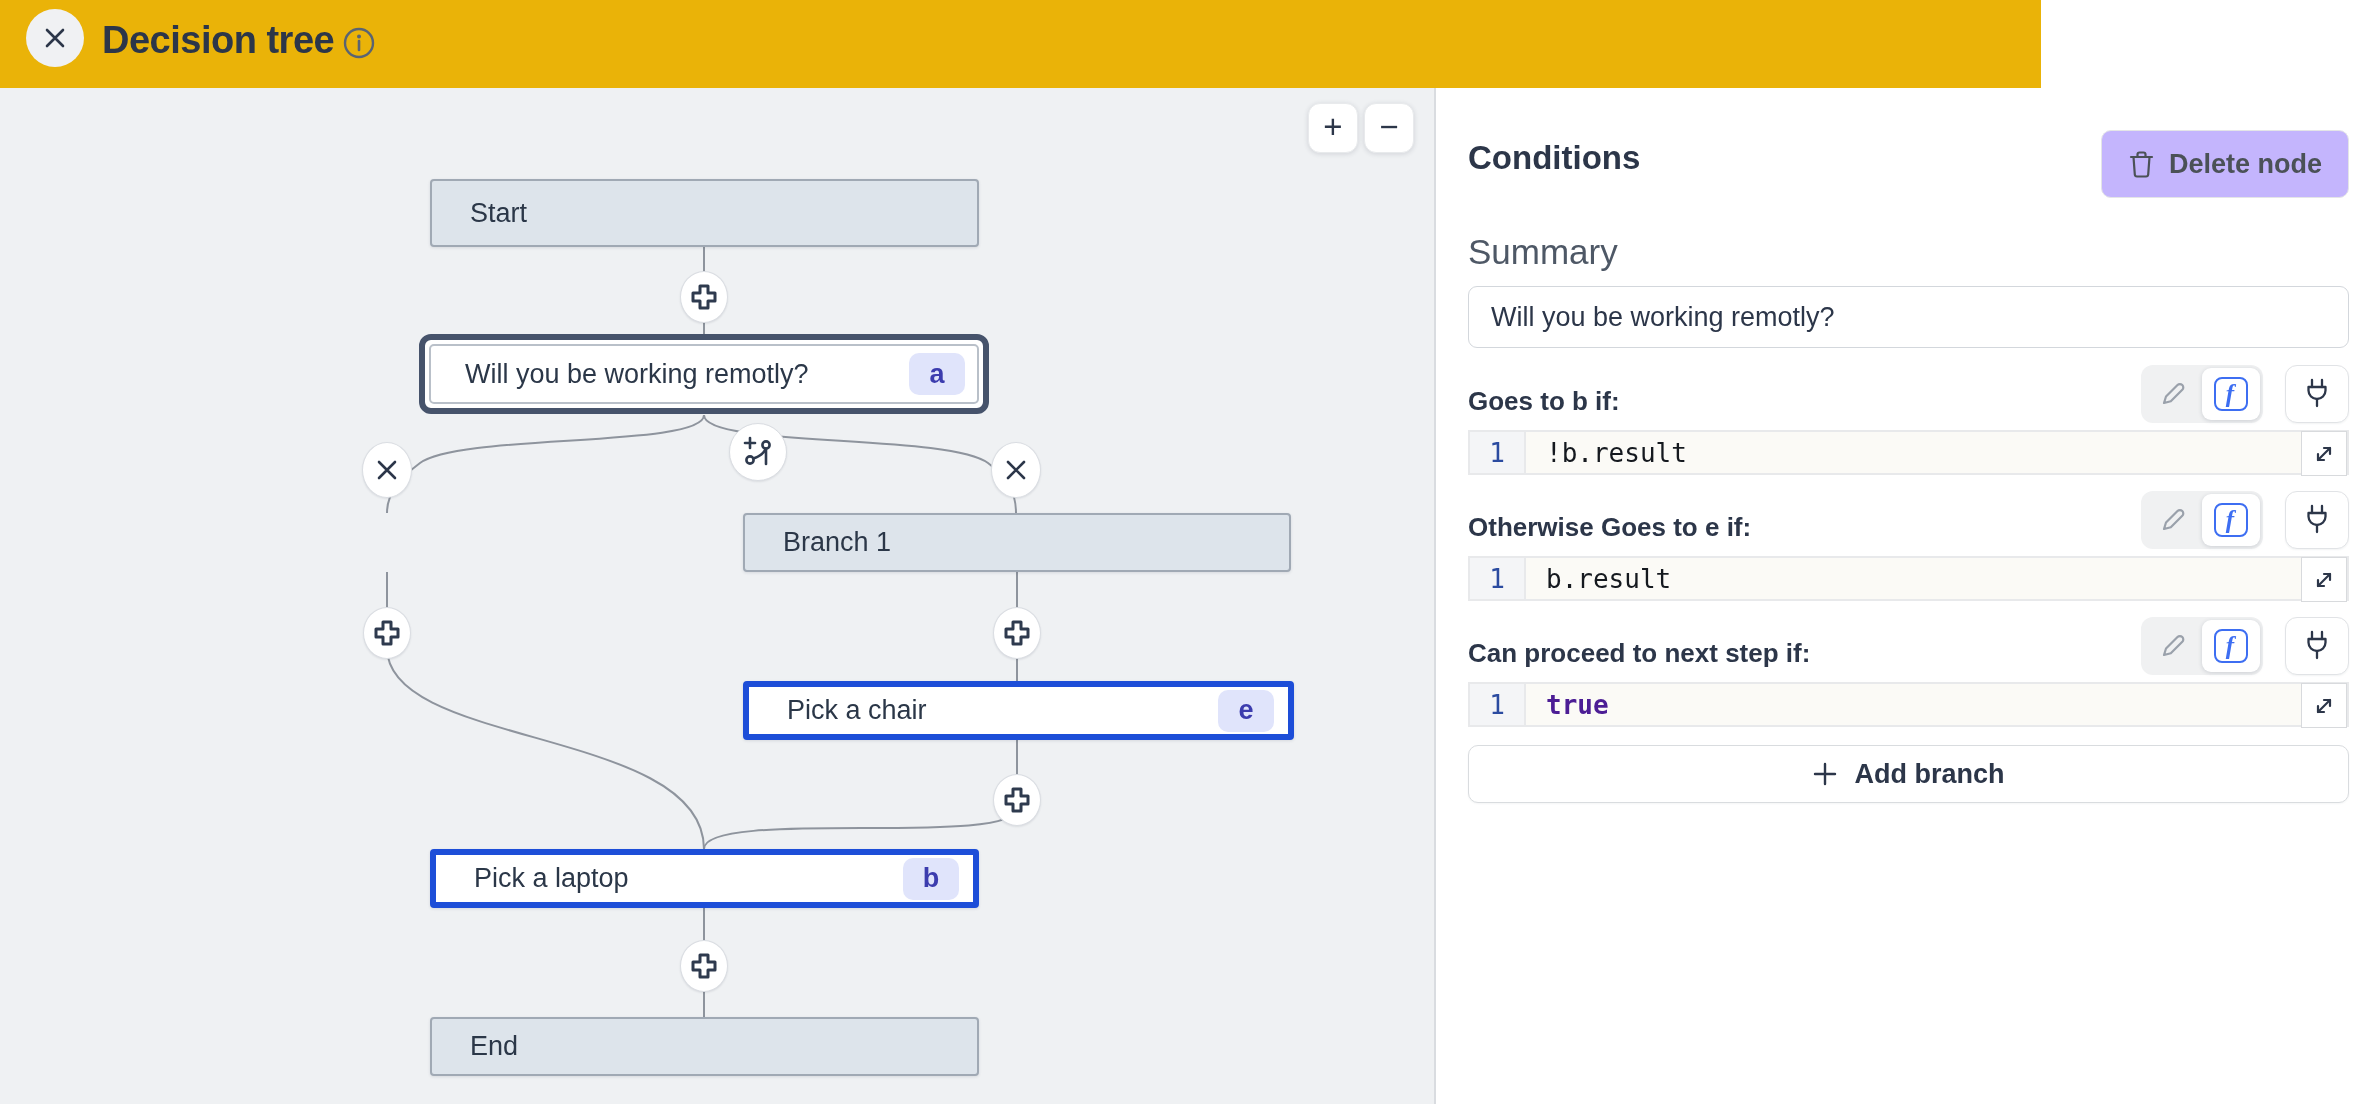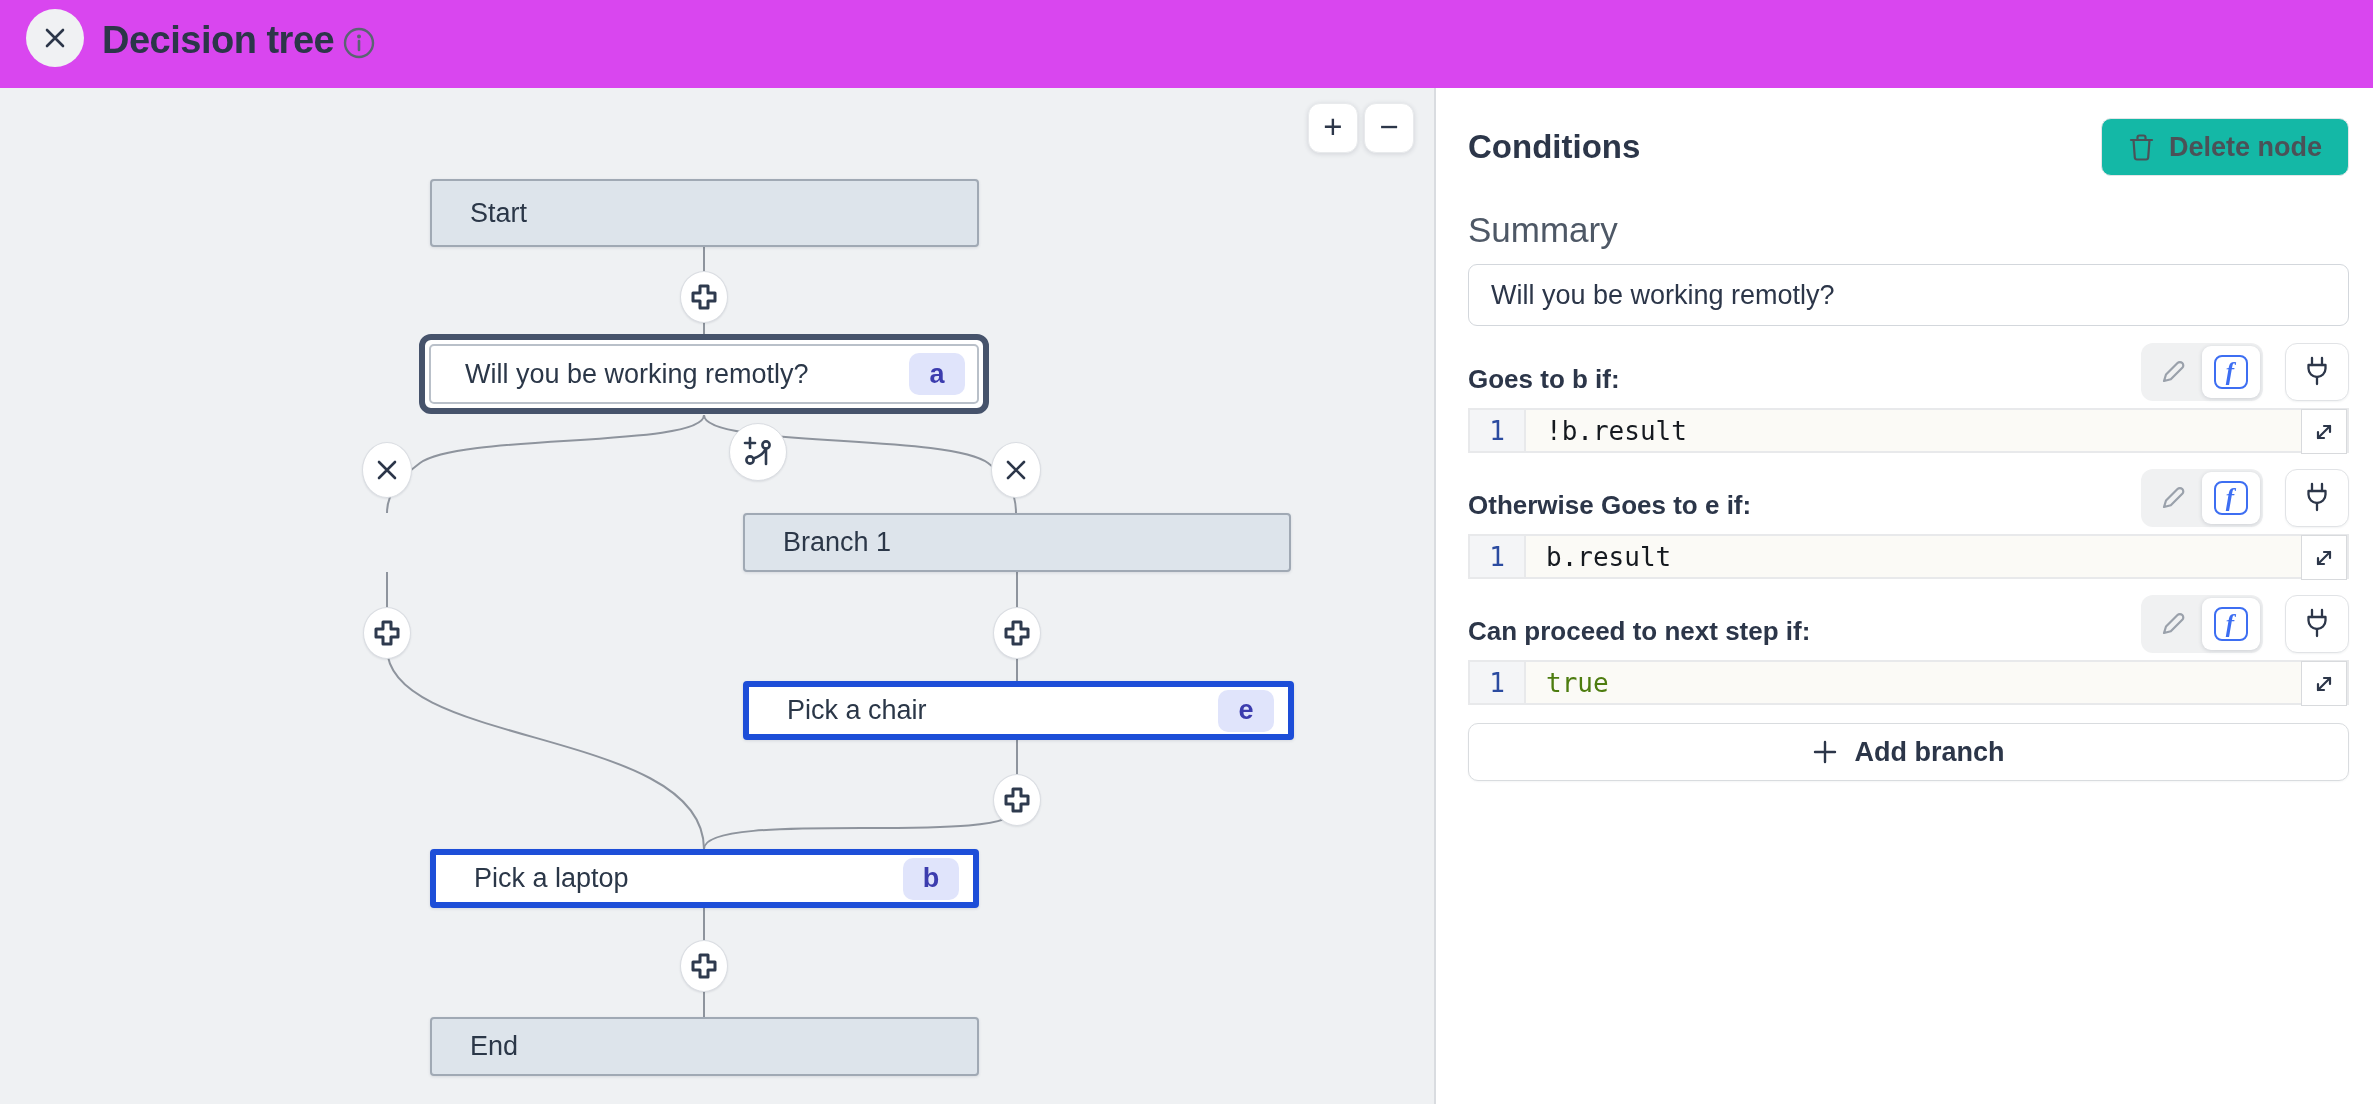--- a/index.html
+++ b/index.html
@@ -1,20 +1,20 @@
 <!DOCTYPE html>
 <html><head>
 <meta charset="utf-8">
 <style>
   * { margin:0; padding:0; box-sizing:border-box; }
   html,body { width:2373px; height:1104px; overflow:hidden; background:#fff;
     font-family:"Liberation Sans", sans-serif; color:#2c3649; }
 
   
-  .header { position:absolute; left:0; top:0; width:2373px; height:88px; background:#d946ef; z-index:5;padding-left:40px; }
+  .header { position:absolute; left:0; top:0; width:2041px; height:88px; background:#eab308; z-index:5;padding-left:40px; }
   .close-btn { position:absolute; left:26px; top:9px; width:58px; height:58px; border-radius:50%;
     background:#f0f1f3; border:none; display:flex; align-items:center; justify-content:center; cursor:pointer; }
   .page-title { position:absolute; left:102px; top:19px; font-size:38px; font-weight:700; color:#2c3649; letter-spacing:-0.5px; }
   .info-icon { position:absolute; left:342px; top:26px; }
 
   
   .canvas { position:absolute; left:0; top:88px; width:1434px; height:1016px; background:#eff1f3; }
   .edges { position:absolute; left:0; top:0; width:1434px; height:1016px; }
 
   .node { position:absolute; display:flex; align-items:center; padding-left:38px; padding-right:14px;
@@ -37,23 +37,23 @@
 
   .zoom-btn { position:absolute; width:50px; height:50px; background:#fff; border:1px solid #e8eaec; border-radius:12px;
     box-shadow:0 1px 5px rgba(40,50,70,.15); font-size:33px; font-weight:400; color:#2c3649; cursor:pointer;
     display:flex; align-items:center; justify-content:center; line-height:1; padding-bottom:4px; }
 
   
   .panel { position:absolute; left:1434px; top:88px; width:939px; height:1016px; background:#fff;
     border-left:2px solid #d9dce0; padding:30px 24px 0 32px; }
   .panel-head { display:flex; align-items:center; justify-content:space-between;gap:44px; }
   .panel-title { font-size:33px; font-weight:700; color:#2c3649; }
-  .delete-btn { display:flex; align-items:center; gap:14px; background:#14b8a6; border:1px solid #e4e5e7;
-    border-radius:10px; height:58px; padding:0 26px; font-size:27px; font-weight:600; color:#4b5157;
-    font-family:"Liberation Sans", sans-serif; cursor:pointer; }
+  .delete-btn { display:flex; align-items:center; gap:14px; background:#c4b5fd; border:1px solid #e4e5e7;
+    border-radius:10px; height:68px; padding:0 26px; font-size:27px; font-weight:600; color:#4b5157;
+    font-family:"Liberation Sans", sans-serif; cursor:pointer;margin-top:12px; }
 
   .summary-label { margin-top:34px; font-size:35px; color:#4e5866; }
   .summary-input { margin-top:14px; width:100%; height:62px; border:1.5px solid #d3d7dc; border-radius:9px;
     font-size:27px; color:#2c3649; padding:0 22px; font-family:"Liberation Sans", sans-serif; background:#fff; outline:none; }
 
   .cond-header { display:flex; align-items:flex-end; justify-content:space-between; margin-top:16px; }
   .cond-header.first { margin-top:17px; }
   .cond-label { font-size:26px; font-weight:700; color:#2c3649; padding-bottom:6px; }
   .cond-actions { display:flex; align-items:center; gap:22px; }
   .seg { display:flex; align-items:center; background:#f0f1f2; border-radius:12px; padding:3px; height:58px; }
@@ -65,21 +65,21 @@
     font-weight:700; font-size:25px; color:#3d6ef2; padding-right:2px; }
   .plug-btn { width:64px; height:58px; background:#fff; border:1.5px solid #e1e3e6; border-radius:12px;
     display:flex; align-items:center; justify-content:center; cursor:pointer; box-shadow:0 1px 2px rgba(40,50,70,.06); }
 
   .code-row { position:relative; margin-top:7px; display:flex; align-items:stretch; height:45px;
     border:2px solid #e8e9eb; background:#fbfaf6; }
   .code-gutter { width:56px; background:#f4f5f7; border-right:2px solid #e8e9eb; display:flex;
     align-items:center; justify-content:center; font-family:"DejaVu Sans Mono", monospace; font-size:26px; color:#2b4ba0; }
   .code-text { flex:1; display:flex; align-items:center; padding-left:20px;
     font-family:"DejaVu Sans Mono", monospace; font-size:26px; color:#15191f; white-space:pre; }
-  .code-text.keyword { color:#4d7c0f; }
+  .code-text.keyword { color:#4c1d95;font-weight:bold; }
   .expand-btn { position:absolute; right:0; top:-1px; width:46px; height:45px; background:#fff;
     border:1px solid #d8dadd; display:flex; align-items:center; justify-content:center; cursor:pointer; }
 
   .add-branch-btn { margin-top:18px; width:100%; height:58px; background:#fff; border:1.5px solid #d9dcdf;
     border-radius:10px; display:flex; align-items:center; justify-content:center; gap:16px;
     font-size:27px; font-weight:700; color:#2c3649; font-family:"Liberation Sans", sans-serif;
     cursor:pointer; box-shadow:0 1px 2px rgba(40,50,70,.05); }
 
   svg { display:block; }
 </style>

